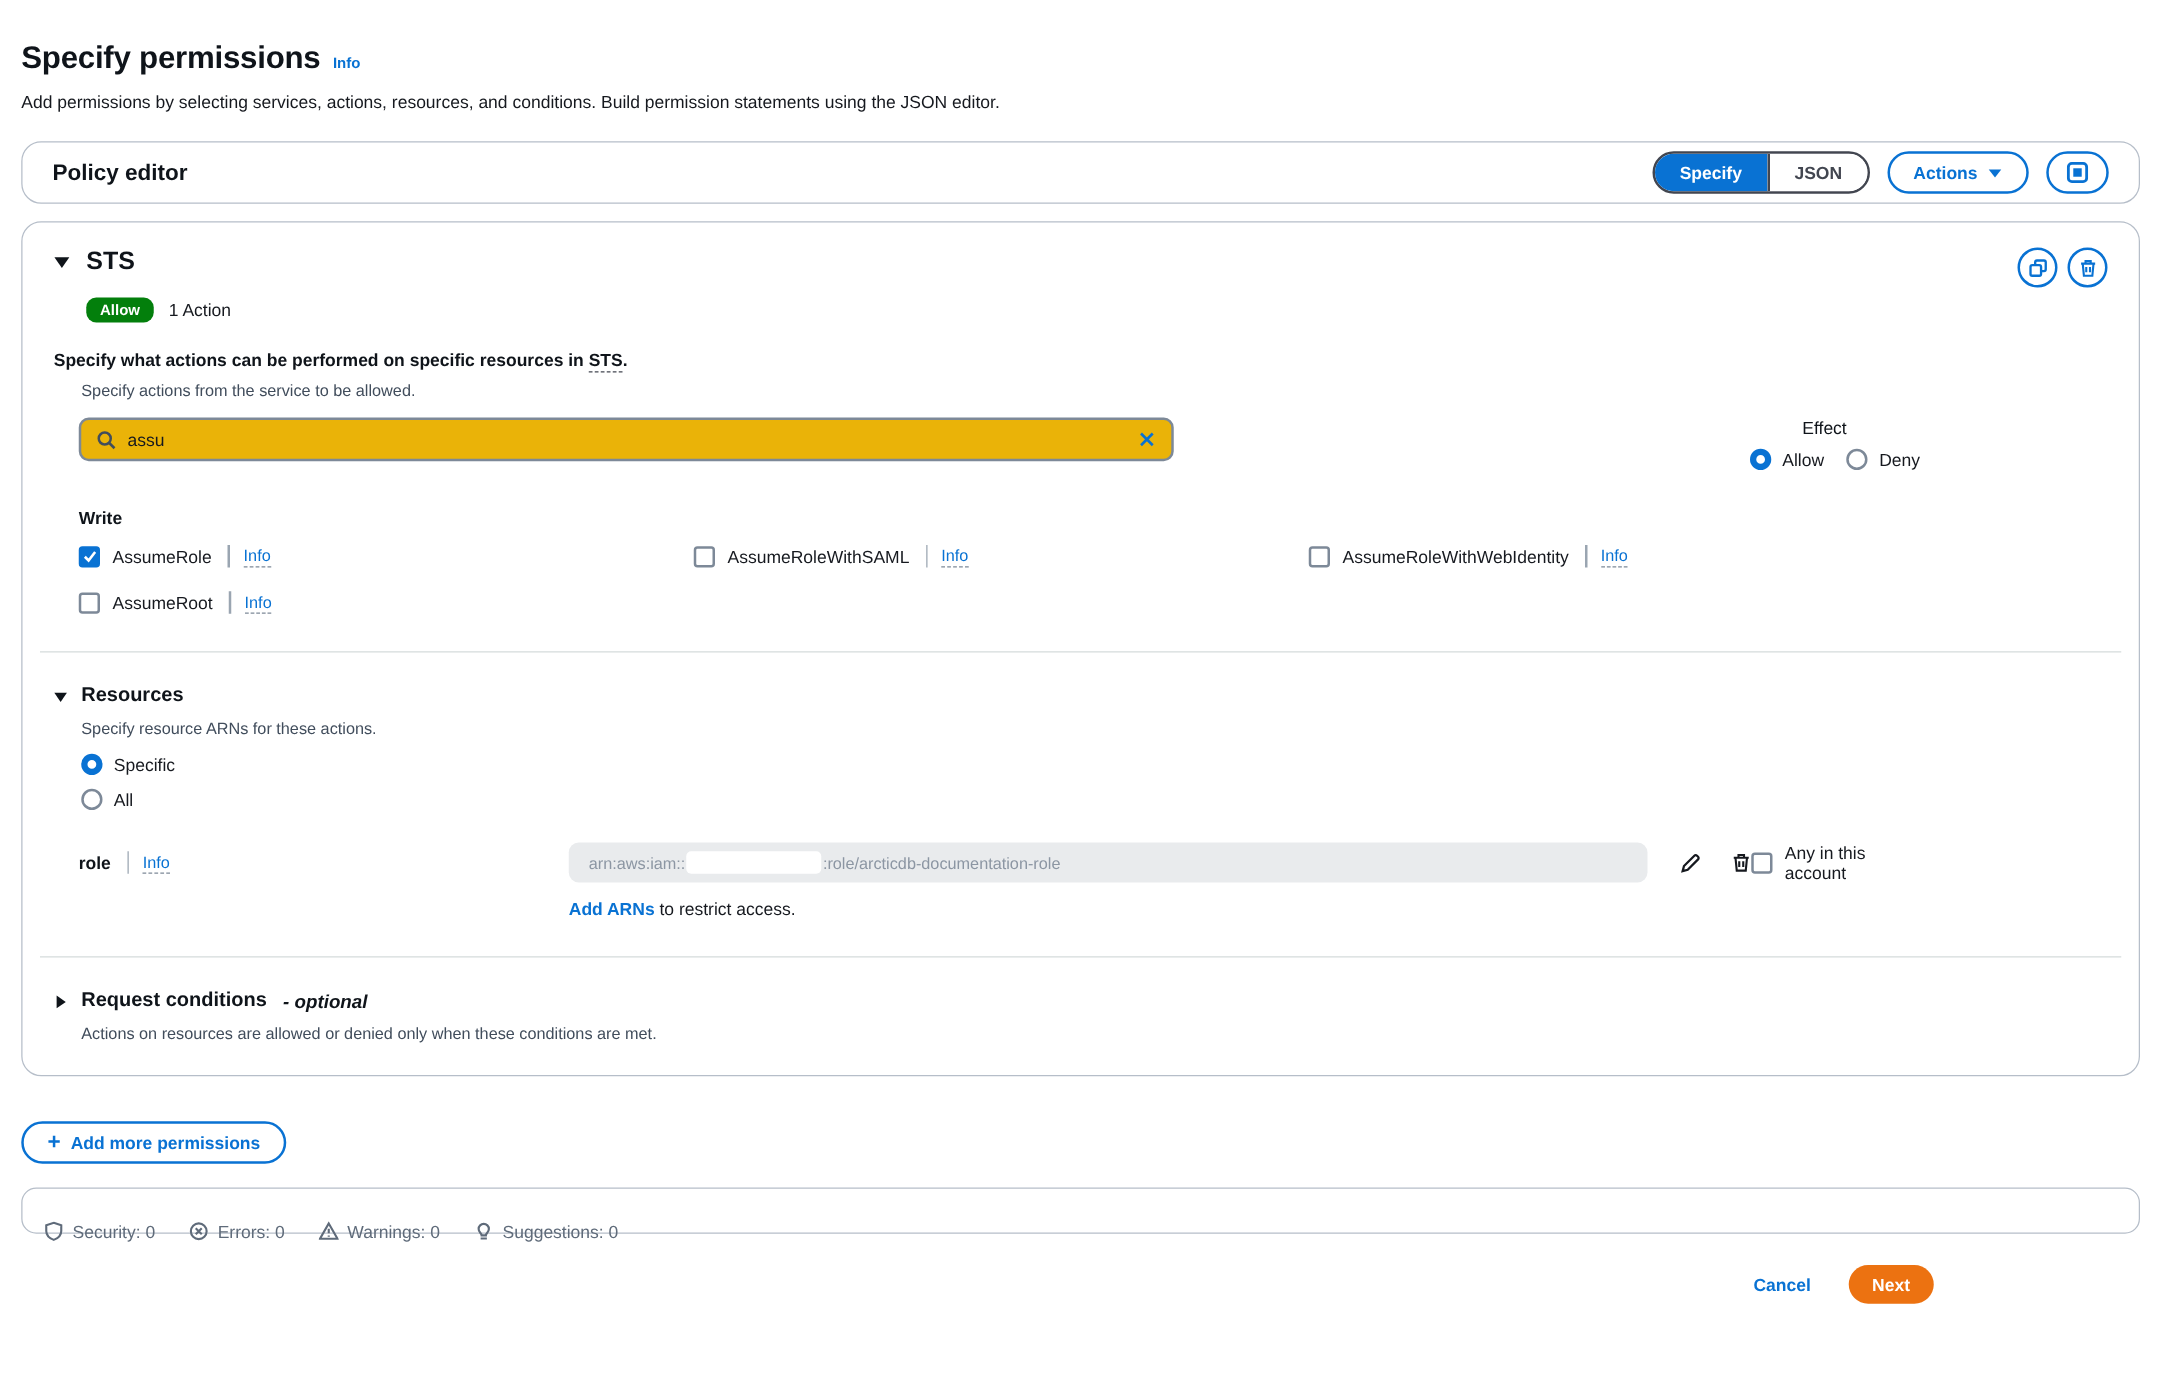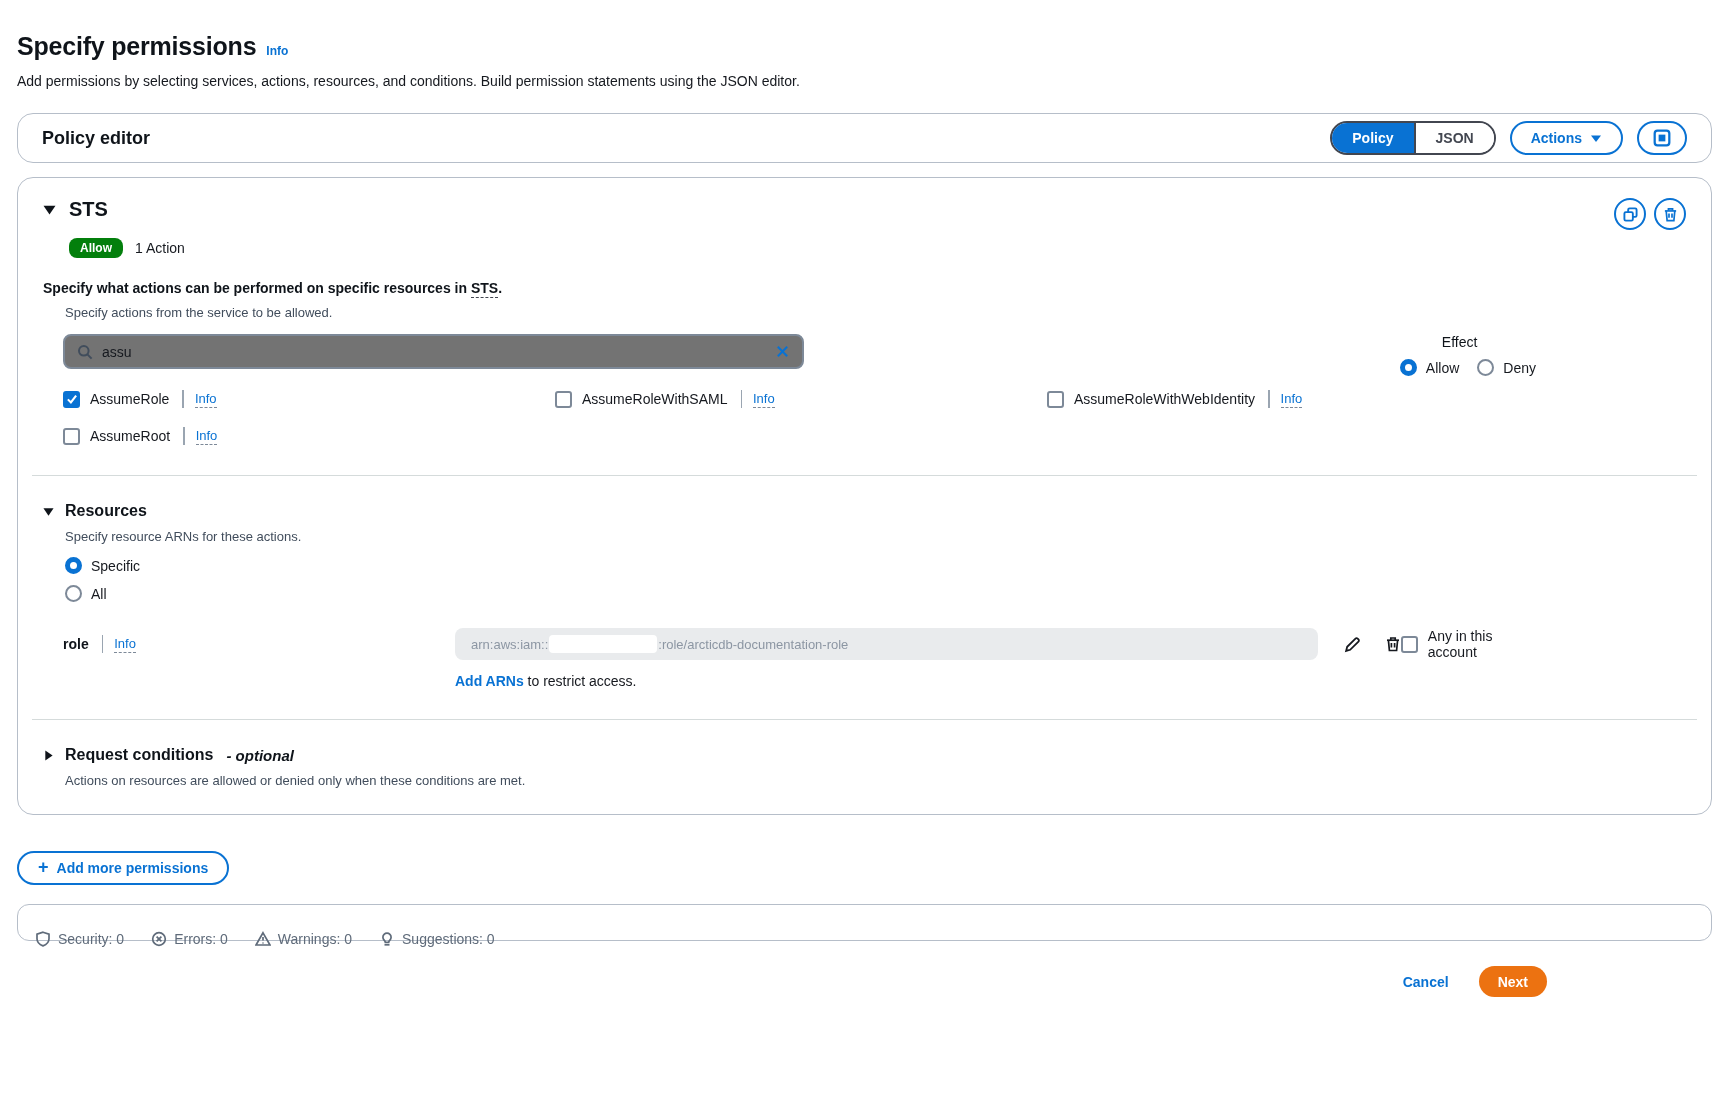--- a/index.html
+++ b/index.html
@@ -70,22 +70,22 @@
   .section-heading { margin-top:26px; display:flex; align-items:center; gap:11px; cursor:pointer; }
   .section-heading .heading-text { font-size:16px; font-weight:bold; }
   .optional-text { font-size:15px; font-weight:bold; font-style:italic; margin-left:2px; }
   .caret { color:#0f141a; display:inline-flex; }
 
   .hint-text { margin:9px 0 0 22px; font-size:13px; color:#414d5c; }
 
   
   .search-effect-row { display:flex; justify-content:space-between; margin-top:14px; }
   .search-box {
-    margin-left:20px; width:741px; height:35px; border:2px solid #7d8998; border-radius:8px;
-    display:flex; align-items:center; padding:0 12px; gap:9px; background:#737373;
+    margin-left:20px; width:876px; height:35px; border:2px solid #7d8998; border-radius:8px;
+    display:flex; align-items:center; padding:0 12px; gap:9px; background:#eab308;
   }
   .search-box input {
     border:none; outline:none; flex:1; font-size:14px; color:#16191f;
     font-family:"Liberation Sans", sans-serif; background:transparent;
   }
   .clear-btn { color:#0972d3; display:flex; cursor:pointer; }
 
   .effect-block { margin-right:150px; }
   .effect-label { font-size:14px; font-weight:normal;padding-left:42px; }
   .effect-radios { margin-top:9px; display:flex; gap:18px; }
@@ -169,21 +169,21 @@
     <span class="page-title">Specify permissions</span>
     <a class="title-info-link">Info</a>
   </div>
   <div class="page-subtitle">Add permissions by selecting services, actions, resources, and conditions. Build permission statements using the JSON editor.</div>
 
   
   <div class="card policy-editor-card">
     <div class="policy-editor-title">Policy editor</div>
     <div class="pe-controls">
       <div class="segmented">
-        <div class="segment selected">Policy</div>
+        <div class="segment selected">Specify</div>
         <div class="segment unselected">JSON</div>
       </div>
       <button class="pill-btn">
         <span>Actions</span>
         <span class="caret">
           <svg width="12" height="12" viewBox="0 0 12 12">
               <polygon points="1,3.5 11,3.5 6,10" fill="#0972d3"></polygon>
             </svg>
         </span>
       </button>
@@ -267,20 +267,21 @@
             <span class="radio-label">Allow</span>
           </div>
           <div class="radio-row">
             <span class="radio"></span>
             <span class="radio-label">Deny</span>
           </div>
         </div>
       </div>
     </div>
 
+    <div class="group-label">Write</div>
 
     <div class="actions-grid">
       <div class="cb-row">
         <span class="checkbox checked">
           <svg width="12" height="12" viewBox="0 0 16 16" fill="none" stroke="#ffffff" stroke-width="2.8">
               <polyline points="2.5,8.5 6.5,12.5 13.5,3.5"></polyline>
             </svg>
         </span>
         <span class="cb-label">AssumeRole</span>
         <span class="vsep"></span>

